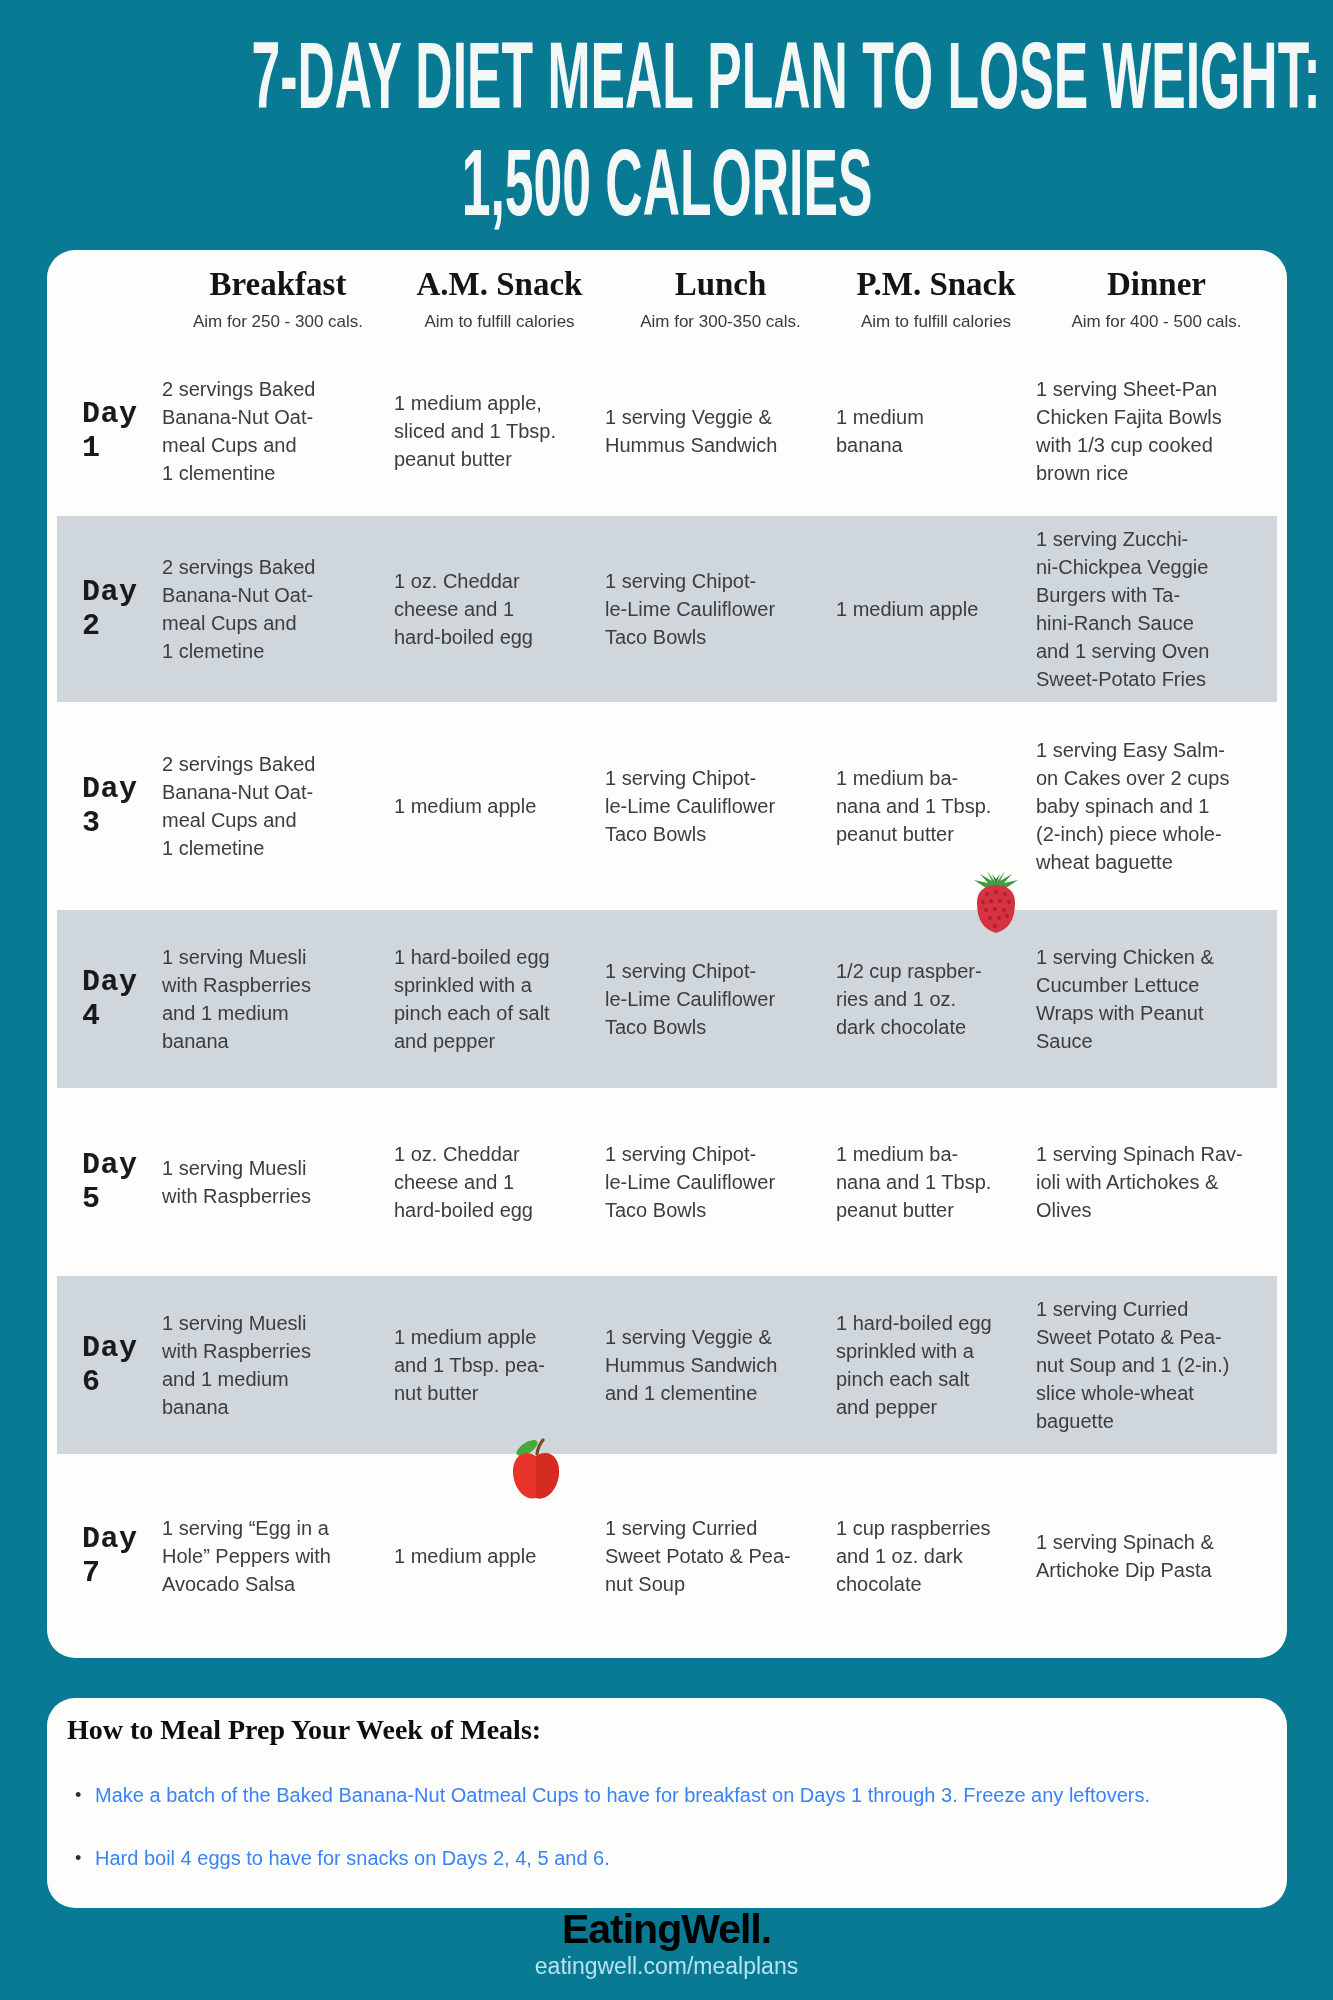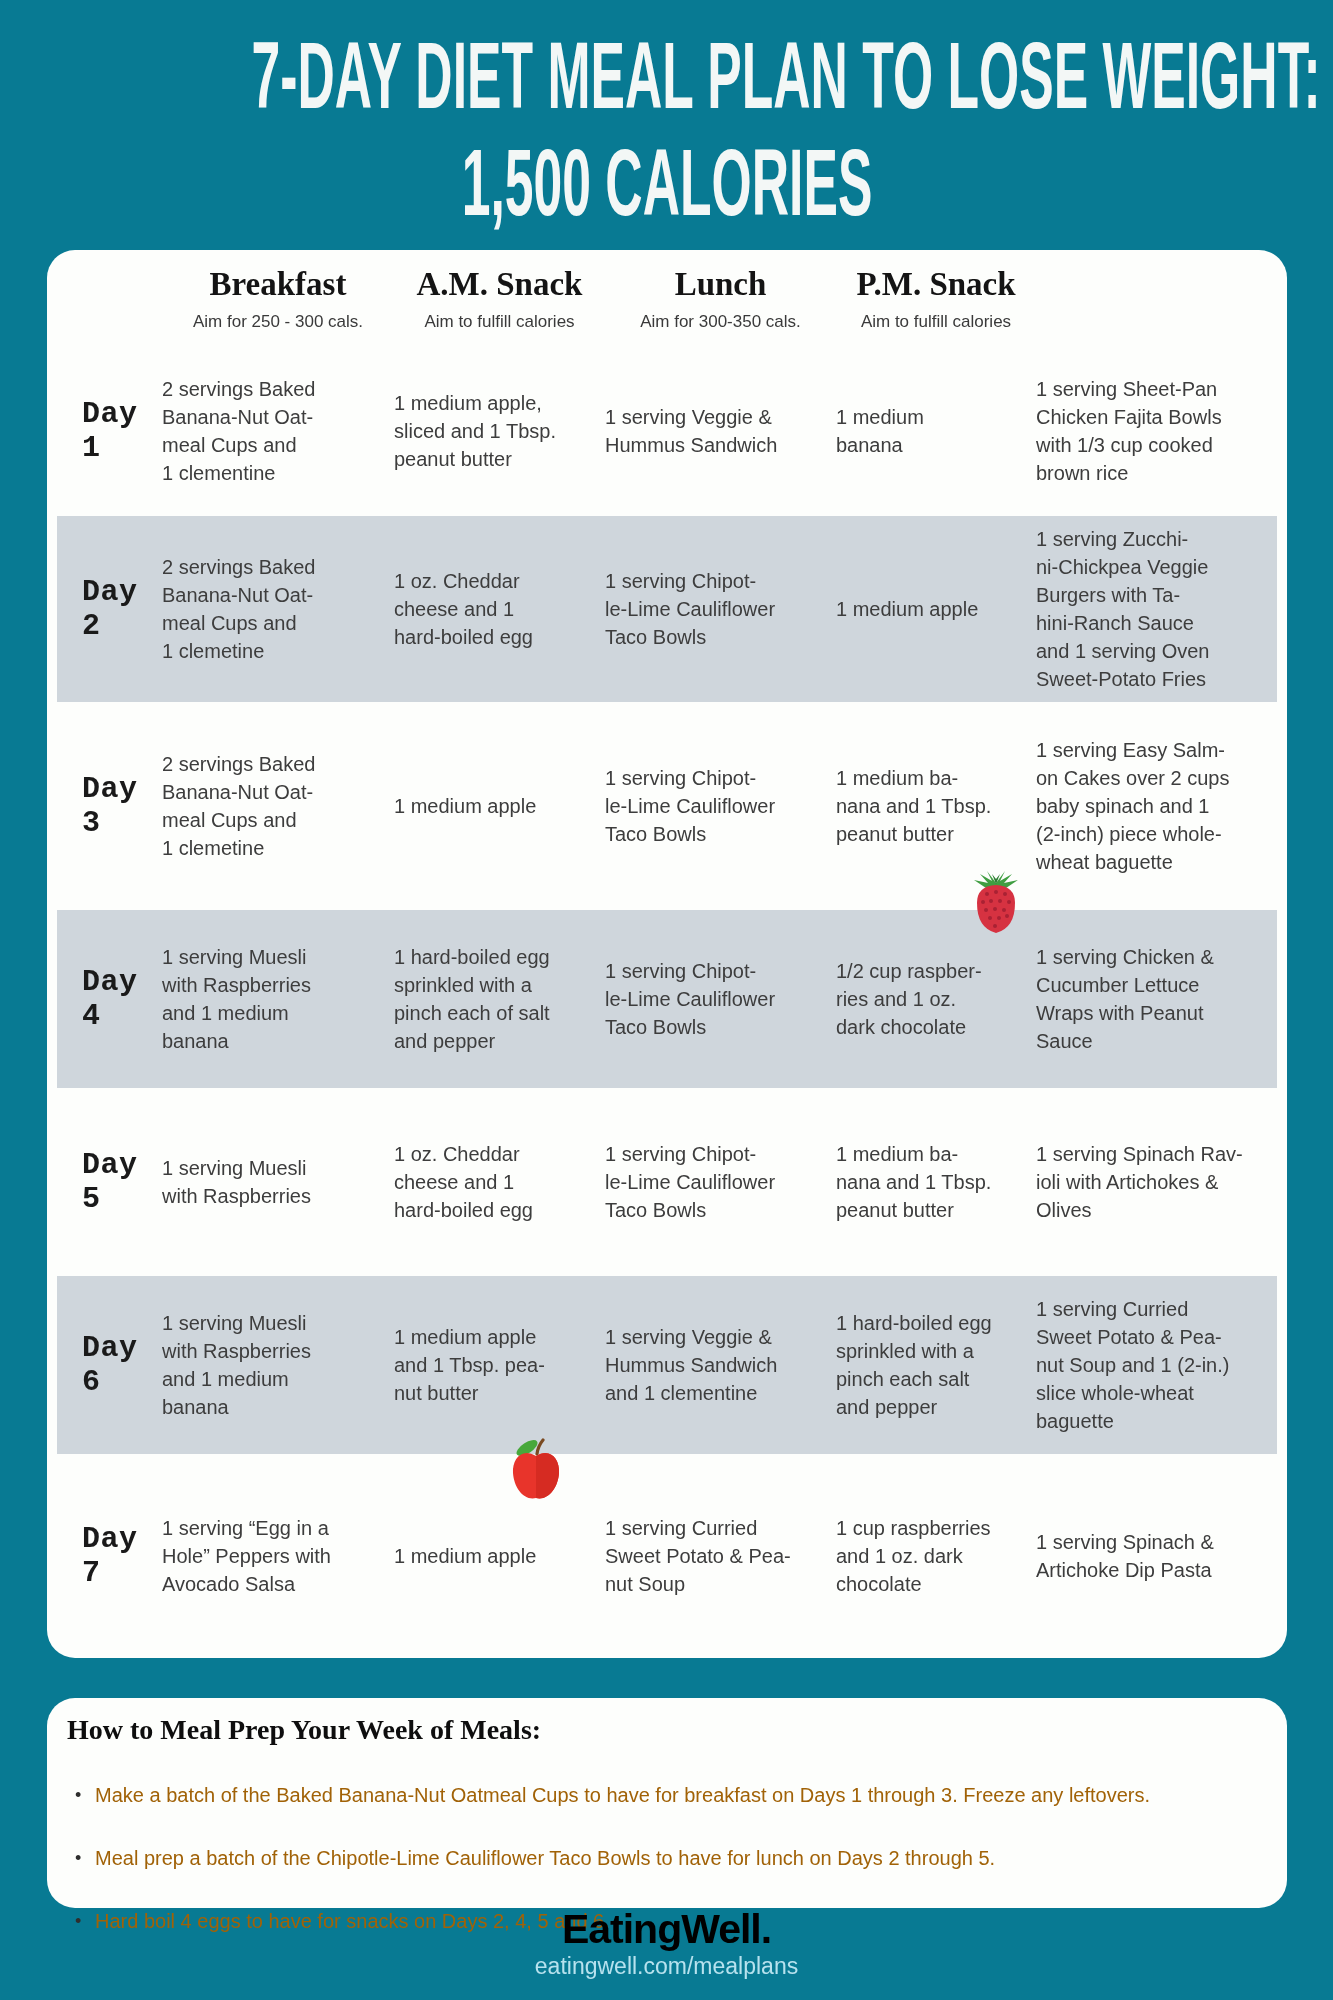--- a/index.html
+++ b/index.html
@@ -45,21 +45,21 @@
 
   
   .fruit{position:absolute;}
   .raspberry{left:926px;top:620px;}
   .apple{left:463px;top:1188px;}
 
   
   .prep-heading{font-family:"Liberation Serif", serif;font-weight:bold;font-size:28px;color:#0e0e0e;}
   .prep-list{list-style:none;margin-top:14px;}
   .prep-list li{position:relative;padding-left:28px;font-size:20px;line-height:27px;
-    color:#a16207;margin-bottom:21px;margin-top:36px;}
+    color:#3b82f6;margin-bottom:21px;margin-top:36px;}
   .prep-list li::before{content:"\2022";position:absolute;left:8px;top:0;color:#2e2e2e;font-size:18px;}
 
   
   .footer{position:absolute;top:1906px;left:0;width:100%;text-align:center;}
   .logo{font-weight:bold;font-size:41px;color:#000000;letter-spacing:-1px;line-height:46px;}
   .url{font-size:23px;color:var(--url_text);margin-top:1px;}
 </style>
 </head>
 <body>
 
@@ -82,20 +82,24 @@
         <div class="col-title">A.M. Snack</div>
         <div class="col-sub">Aim to fulfill calories</div>
       </div>
       <div class="hcell">
         <div class="col-title">Lunch</div>
         <div class="col-sub">Aim for 300-350 cals.</div>
       </div>
       <div class="hcell">
         <div class="col-title">P.M. Snack</div>
         <div class="col-sub">Aim to fulfill calories</div>
+      </div>
+      <div class="hcell">
+        <div class="col-title">Dinner</div>
+        <div class="col-sub">Aim for 400 - 500 cals.</div>
       </div>
     </div>
 
     <div class="row day-row r1">
       <div class="day-label">Day 1</div>
       <div class="cell">
           <span class="cell-text">2 servings Baked
 Banana-Nut Oat-
 meal Cups and
 1 clementine</span>
@@ -331,21 +335,20 @@
       <ellipse cx="17" cy="10" rx="12" ry="5.4" fill="#47a83b" transform="rotate(-33 17 10)"></ellipse>
       <path d="M26 18 C 12 9, 2 21, 3 35 C 4 50, 14 63, 26 60 C 38 63, 48 50, 49 35 C 50 21, 40 9, 26 18 Z" fill="#e8342b"></path>
       <path d="M26 18 C 40 9, 50 21, 49 35 C 48 50, 38 63, 26 60 L 26 18 Z" fill="#d62b22"></path>
     </svg>
   </section>
 
   <section class="card prep-card">
     <h2 class="prep-heading">How to Meal Prep Your Week of Meals:</h2>
     <ul class="prep-list">
       <li><span>Make a batch of the Baked Banana-Nut Oatmeal Cups to have for breakfast on Days 1 through 3. Freeze any leftovers.</span></li>
-      <li><span>Meal prep a batch of the Chipotle-Lime Cauliflower Taco Bowls to have for lunch on Days 2 through 5.</span></li>
       <li><span>Hard boil 4 eggs to have for snacks on Days 2, 4, 5 and 6.</span></li>
     </ul>
   </section>
 
   <footer class="footer">
     <div class="logo">EatingWell.</div>
     <div class="url">eatingwell.com/mealplans</div>
   </footer>
 
 </div>

